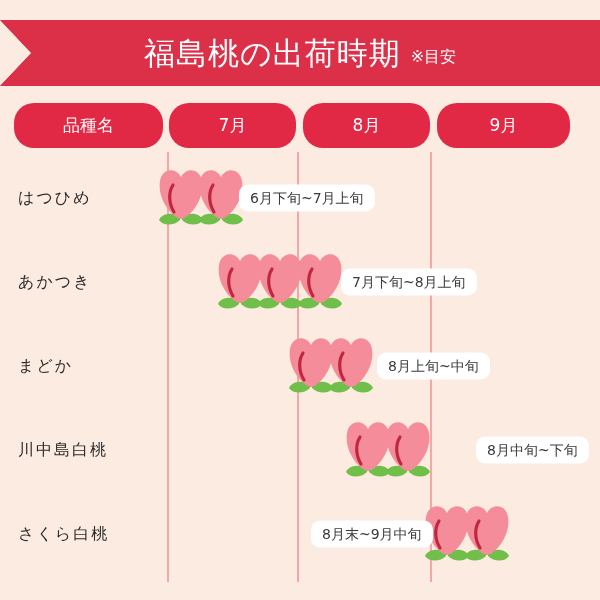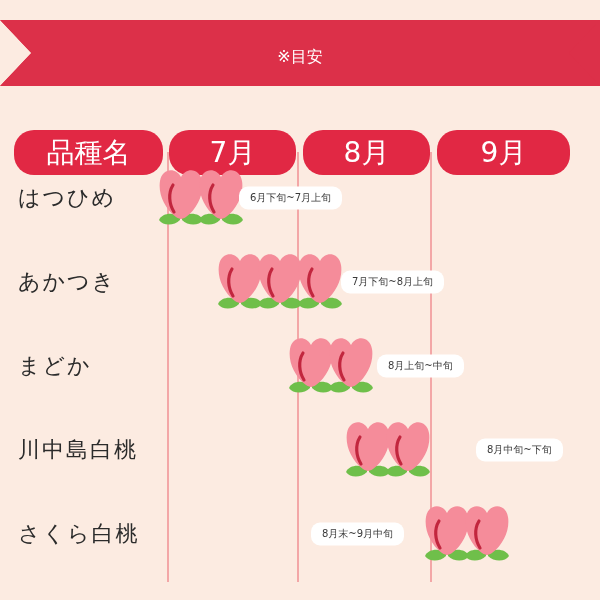--- a/index.html
+++ b/index.html
@@ -82,24 +82,23 @@
   .pill {
     position: absolute;
     top: 0;
     height: 45px;
     background: #E12844;
     border-radius: 20px;
     display: flex;
     align-items: center;
     justify-content: center;
     color: #FFFFFF;
-    font-size: 28px;
+    font-size: 17px;
     line-height: 1;
     white-space: nowrap;
-    margin-top: 27px;
   }
   .pill-0 { left: 14px;  width: 149px; }
   .pill-1 { left: 169px; width: 127px; }
   .pill-2 { left: 303px; width: 127px; }
   .pill-3 { left: 437px; width: 133px; }
 
   
   .gridline {
     position: absolute;
     top: 152px;
@@ -117,21 +116,21 @@
     left: 0;
     width: 600px;
     height: 84px;
   }
   .row-label {
     position: absolute;
     left: 18px;
     top: 50%;
     transform: translateY(-50%);
     color: #2B2B2B;
-    font-size: 22px;
+    font-size: 16px;
     letter-spacing: 2px;
     line-height: 1;
     white-space: nowrap;
   }
 
   
   .peaches {
     position: absolute;
     top: 50%;
     transform: translateY(-50%);
@@ -150,33 +149,34 @@
 
   
   .date-tag {
     position: absolute;
     top: 50%;
     transform: translateY(-50%);
     background: #FFFFFF;
     border-radius: 9px;
     padding: 6px 11px 7px 11px;
     color: #3A3A3A;
-    font-size: 10px;
+    font-size: 14px;
     line-height: 1;
     white-space: nowrap;
   }
 </style>
 </head>
 <body style="background: rgb(252, 235, 225);">
 
 <div id="page" style="background: rgb(252, 235, 225);">
 
   <div class="ribbon" style="background: rgb(220, 48, 73);">
     <div class="ribbon-inner" style="background: rgb(220, 48, 73);"></div>
     <div class="ribbon-text-wrap">
+      <span class="ribbon-title">福島桃の出荷時期</span>
       <span class="ribbon-note">※目安</span>
     </div>
   </div>
 
   <div class="pill-row">
     <div class="pill pill-0" style="background: rgb(225, 40, 68);">品種名</div>
     <div class="pill pill-1" style="background: rgb(225, 40, 68);">7月</div>
     <div class="pill pill-2" style="background: rgb(225, 40, 68);">8月</div>
     <div class="pill pill-3" style="background: rgb(225, 40, 68);">9月</div>
   </div>

